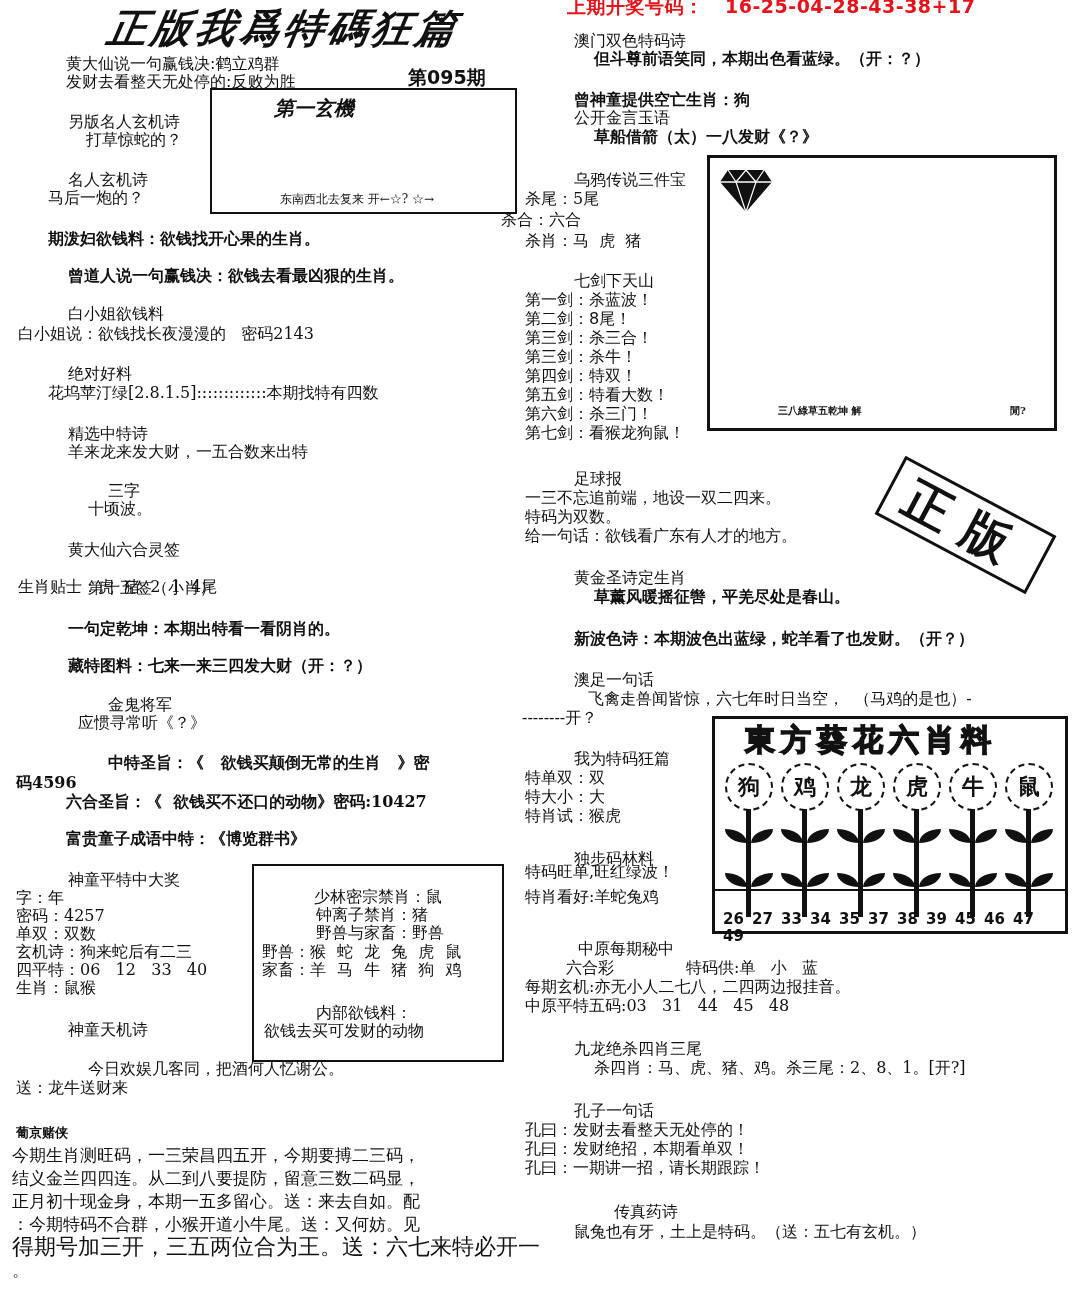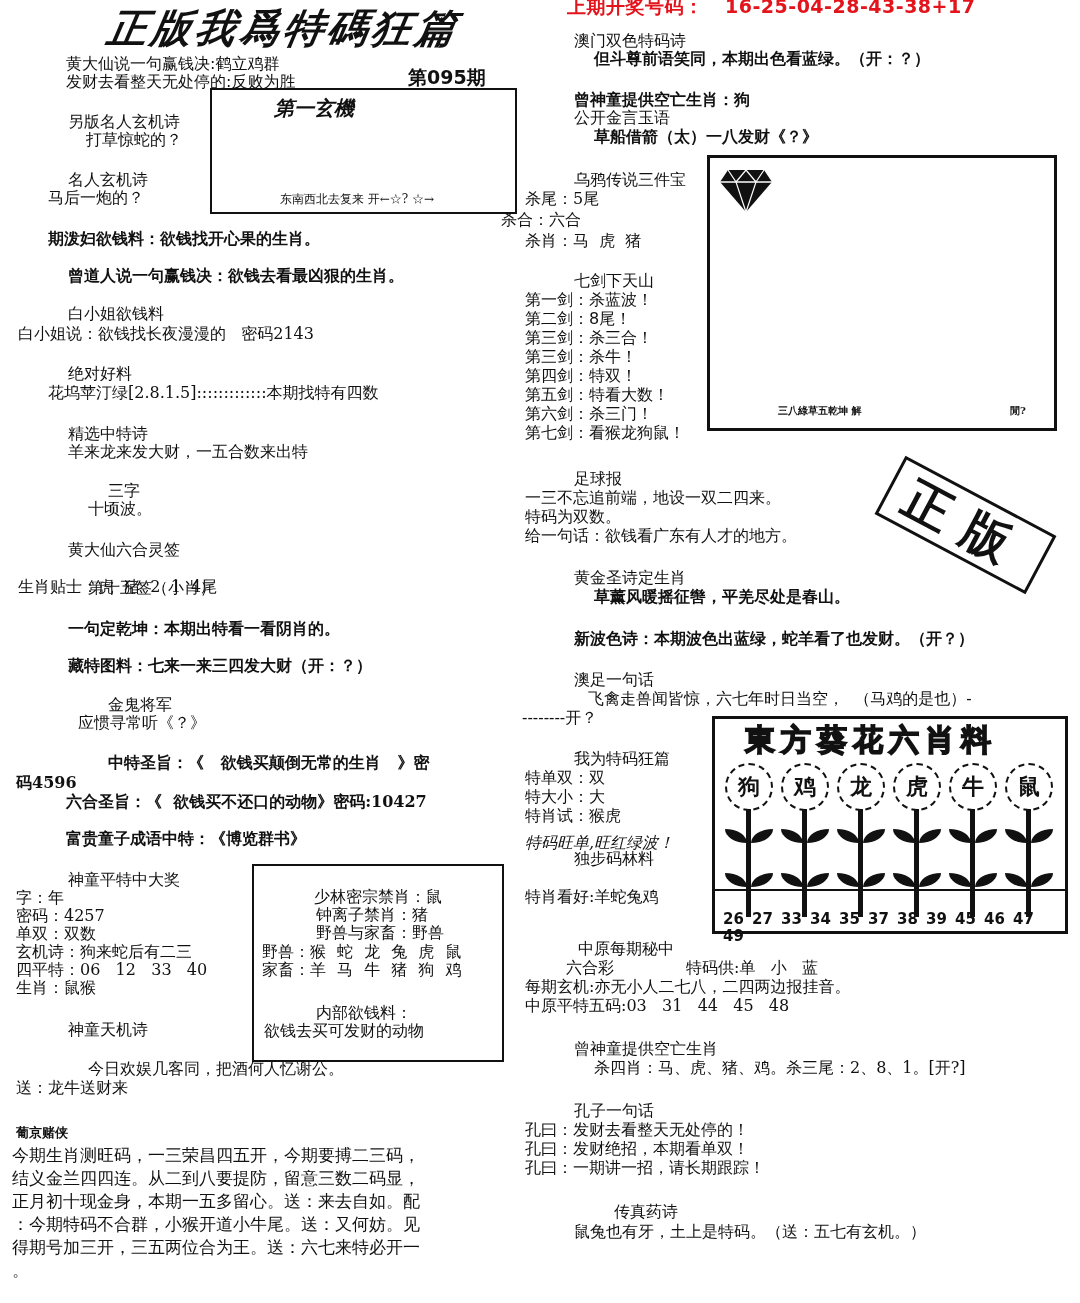--- a/index.html
+++ b/index.html
@@ -111,21 +111,21 @@
   <div class="abs serif" style="left:8px; top:95px; word-spacing:6px;">家畜：羊 马 牛 猪 狗 鸡</div>
   <div class="abs serif" style="left:62px; top:138px;">内部欲钱料：</div>
   <div class="abs serif" style="left:10px; top:156px;">欲钱去买可发财的动物</div>
 </div>
 
 <div class="abs bold" style="left:16px; top:1124px; font-size:13px;">葡京赌侠</div>
 <div class="abs serif" style="left:12px; top:1145px; font-size:17px; line-height:20px;">今期生肖测旺码，一三荣昌四五开，今期要搏二三码，</div>
 <div class="abs serif" style="left:12px; top:1168px; font-size:17px; line-height:20px;">结义金兰四四连。从二到八要提防，留意三数二码显，</div>
 <div class="abs serif" style="left:12px; top:1191px; font-size:17px; line-height:20px;">正月初十现金身，本期一五多留心。送：来去自如。配</div>
 <div class="abs serif" style="left:12px; top:1214px; font-size:17px; line-height:20px;">：今期特码不合群，小猴开道小牛尾。送：又何妨。见</div>
-<div class="abs serif" style="left:12px; top:1237px; font-size:17px; line-height:20px;">得期号加三开，三五两位合为王。送：六七来特必开一</div>
+<div class="abs serif" style="left:12px; top:1237px; font-size:22px; line-height:20px;">得期号加三开，三五两位合为王。送：六七来特必开一</div>
 <div class="abs serif" style="left:12px; top:1260px; font-size:17px; line-height:20px;">。</div>
 
 <div class="abs" style="left:574px; top:32px;">澳门双色特码诗</div>
 <div class="abs serif bold" style="left:594px; top:50px;">但斗尊前语笑同，本期出色看蓝绿。（开：？）</div>
 
 <div class="abs serif bold" style="left:574px; top:91px;">曾神童提供空亡生肖：狗</div>
 <div class="abs serif" style="left:574px; top:109px;">公开金言玉语</div>
 <div class="abs serif bold" style="left:594px; top:128px;font-family:Liberation Serif, serif;">草船借箭（太）一八发财《？》</div>
 
 <div class="abs serif" style="left:574px; top:171px;">乌鸦传说三件宝</div>
@@ -169,21 +169,21 @@
 <div class="abs serif" style="left:574px; top:671px;">澳足一句话</div>
 <div class="abs serif" style="left:588px; top:690px;">飞禽走兽闻皆惊，六七年时日当空，  （马鸡的是也）-</div>
 <div class="abs serif" style="left:522px; top:709px;">--------开？</div>
 
 <div class="abs serif" style="left:574px; top:750px;">我为特码狂篇</div>
 <div class="abs serif" style="left:525px; top:769px;">特单双：双</div>
 <div class="abs serif" style="left:525px; top:788px;">特大小：大</div>
 <div class="abs serif" style="left:525px; top:807px;">特肖试：猴虎</div>
 
 <div class="abs serif" style="left:574px; top:850px;">独步码林料</div>
-<div class="abs serif" style="left:525px; top:834px;font-style:italic;">特码旺单,旺红绿波！</div>
+<div class="abs serif" style="left:525px; top:863px;">特码旺单,旺红绿波！</div>
 <div class="abs serif" style="left:525px; top:888px;">特肖看好:羊蛇兔鸡</div>
 
 <div class="box box-thick" style="left:712px; top:716px; width:350px; height:212px;">
   <div class="abs outline-title" style="left:30px; top:4px; font-size:30px; line-height:34px;">東方葵花六肖料</div>
   <div class="flower-row" style="left:6px; top:44px;">
     <div class="flower">
       <div class="head">狗</div>
       <div class="stem"></div>
       <div class="leaf" style="left:4px; top:66px;"></div>
       <div class="leaf" style="left:30px; top:66px; transform:scaleX(-1);"></div>
@@ -236,21 +236,21 @@
     <span class="grid-num">26</span><span class="grid-num">27</span><span class="grid-num">33</span><span class="grid-num">34</span><span class="grid-num">35</span><span class="grid-num">37</span><span class="grid-num">38</span><span class="grid-num">39</span><span class="grid-num">45</span><span class="grid-num">46</span><span class="grid-num">47</span><span class="grid-num">49</span>
   </div>
 </div>
 
 <div class="abs serif" style="left:578px; top:940px;">中原每期秘中</div>
 <div class="abs serif" style="left:566px; top:959px;">六合彩</div>
 <div class="abs serif" style="left:686px; top:959px;">特码供:单   小   蓝</div>
 <div class="abs serif" style="left:525px; top:978px;">每期玄机:亦无小人二七八，二四两边报挂音。</div>
 <div class="abs serif" style="left:525px; top:997px;">中原平特五码:03   31   44   45   48</div>
 
-<div class="abs serif" style="left:574px; top:1040px;">曾神童提供空亡生肖</div>
+<div class="abs serif" style="left:574px; top:1040px;">九龙绝杀四肖三尾</div>
 <div class="abs serif" style="left:594px; top:1059px;">杀四肖：马、虎、猪、鸡。杀三尾：2、8、1。[开?]</div>
 
 <div class="abs serif" style="left:574px; top:1102px;">孔子一句话</div>
 <div class="abs serif" style="left:525px; top:1121px;">孔曰：发财去看整天无处停的！</div>
 <div class="abs serif" style="left:525px; top:1140px;">孔曰：发财绝招，本期看单双！</div>
 <div class="abs serif" style="left:525px; top:1159px;">孔曰：一期讲一招，请长期跟踪！</div>
 
 <div class="abs serif" style="left:614px; top:1203px;">传真药诗</div>
 <div class="abs serif" style="left:574px; top:1223px;">鼠兔也有牙，土上是特码。（送：五七有玄机。）</div>
 

